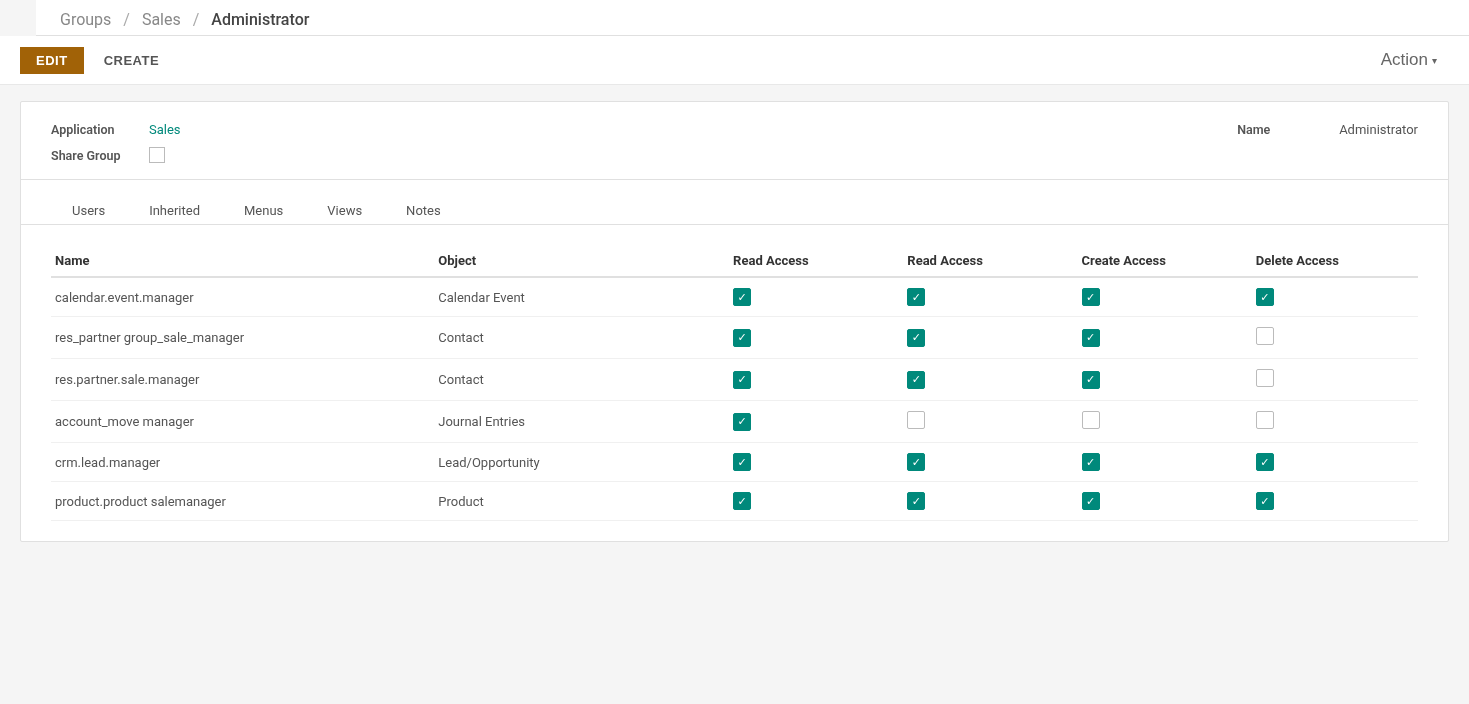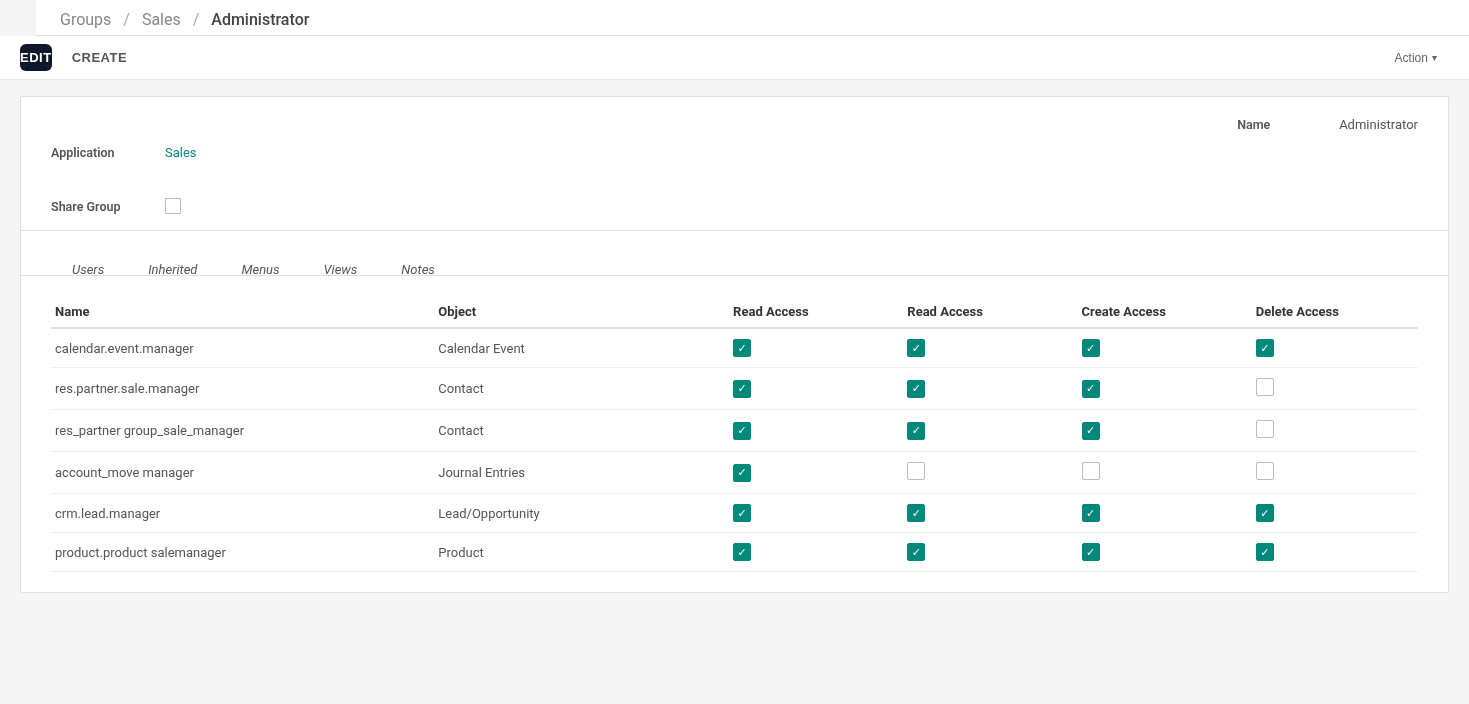--- a/index.html
+++ b/index.html
@@ -20,47 +20,47 @@
 
     .toolbar {
       display: flex;
       align-items: center;
       padding: 8px 20px;
       background: #fff;
       border-bottom: 1px solid #e8e8e8;
       gap: 8px;
     }
     .btn-edit {
-      background: #0f172a;
+      background: #a16207;
       color: #fff;
       border: none;
-      padding: 6px 0;
+      padding: 6px 16px;
       font-size: 13px;
       font-weight: 600;
       cursor: pointer;
-      border-radius: 6px;
+      border-radius: 0;
       letter-spacing: 0.5px;
     }
     .btn-create {
       background: transparent;
       color: #555;
       border: none;
       padding: 6px 12px;
       font-size: 13px;
       font-weight: 600;
       cursor: pointer;
       letter-spacing: 0.5px;
     }
     .spacer { flex: 1; }
     .btn-action {
       background: transparent;
       color: #666;
       border: none;
       padding: 6px 12px;
-      font-size: 12px;
+      font-size: 17px;
       cursor: pointer;
       display: flex;
       align-items: center;
       gap: 4px;
     }
     .btn-action::after {
       content: '▾';
       font-size: 10px;
     }
 
@@ -77,22 +77,21 @@
       gap: 60px;
     }
     .field-group {
       display: flex;
       flex-direction: column;
       gap: 10px;
     }
     .field-row {
       display: flex;
       align-items: center;
-      gap: 24px;
-      margin-top: 28px;
+      gap: 8px;
     }
     .field-label {
       font-weight: 600;
       color: #555;
       font-size: 12.5px;
       min-width: 90px;
     }
     .field-value {
       color: #00897b;
       font-size: 13px;
@@ -133,22 +132,21 @@
       padding: 10px 20px;
       cursor: pointer;
       font-size: 13px;
       color: #555;
       border: 1px solid transparent;
       border-bottom: none;
       margin-right: 2px;
       margin-top: 8px;
       background: transparent;
       position: relative;
-      top: 12px;
-      font-style: italic;
+      top: 4px;
     }
     .tab.active {
       border: 1px solid #e74c3c;
       border-bottom: 1px solid #fff;
       background: #fff;
       color: #333;
       font-weight: 500;
     }
 
     
@@ -272,29 +270,29 @@
       <tbody id="table-body">
       <tr>
             <td class="col-name">calendar.event.manager</td>
             <td class="col-object">Calendar Event</td>
             <td class="col-access"><span class="checkbox-checked">✓</span></td>
             <td class="col-access"><span class="checkbox-checked">✓</span></td>
             <td class="col-access"><span class="checkbox-checked">✓</span></td>
             <td class="col-access"><span class="checkbox-checked">✓</span></td>
           </tr>
           <tr>
+            <td class="col-name">res_partner group_sale_manager</td>
+            <td class="col-object">Contact</td>
+            <td class="col-access"><span class="checkbox-checked">✓</span></td>
+            <td class="col-access"><span class="checkbox-checked">✓</span></td>
+            <td class="col-access"><span class="checkbox-checked">✓</span></td>
+            <td class="col-access"><span class="checkbox-empty"></span></td>
+          </tr>
+          <tr>
             <td class="col-name">res.partner.sale.manager</td>
-            <td class="col-object">Contact</td>
-            <td class="col-access"><span class="checkbox-checked">✓</span></td>
-            <td class="col-access"><span class="checkbox-checked">✓</span></td>
-            <td class="col-access"><span class="checkbox-checked">✓</span></td>
-            <td class="col-access"><span class="checkbox-empty"></span></td>
-          </tr>
-          <tr>
-            <td class="col-name">res_partner group_sale_manager</td>
             <td class="col-object">Contact</td>
             <td class="col-access"><span class="checkbox-checked">✓</span></td>
             <td class="col-access"><span class="checkbox-checked">✓</span></td>
             <td class="col-access"><span class="checkbox-checked">✓</span></td>
             <td class="col-access"><span class="checkbox-empty"></span></td>
           </tr>
           <tr>
             <td class="col-name">account_move manager</td>
             <td class="col-object">Journal Entries</td>
             <td class="col-access"><span class="checkbox-checked">✓</span></td>

